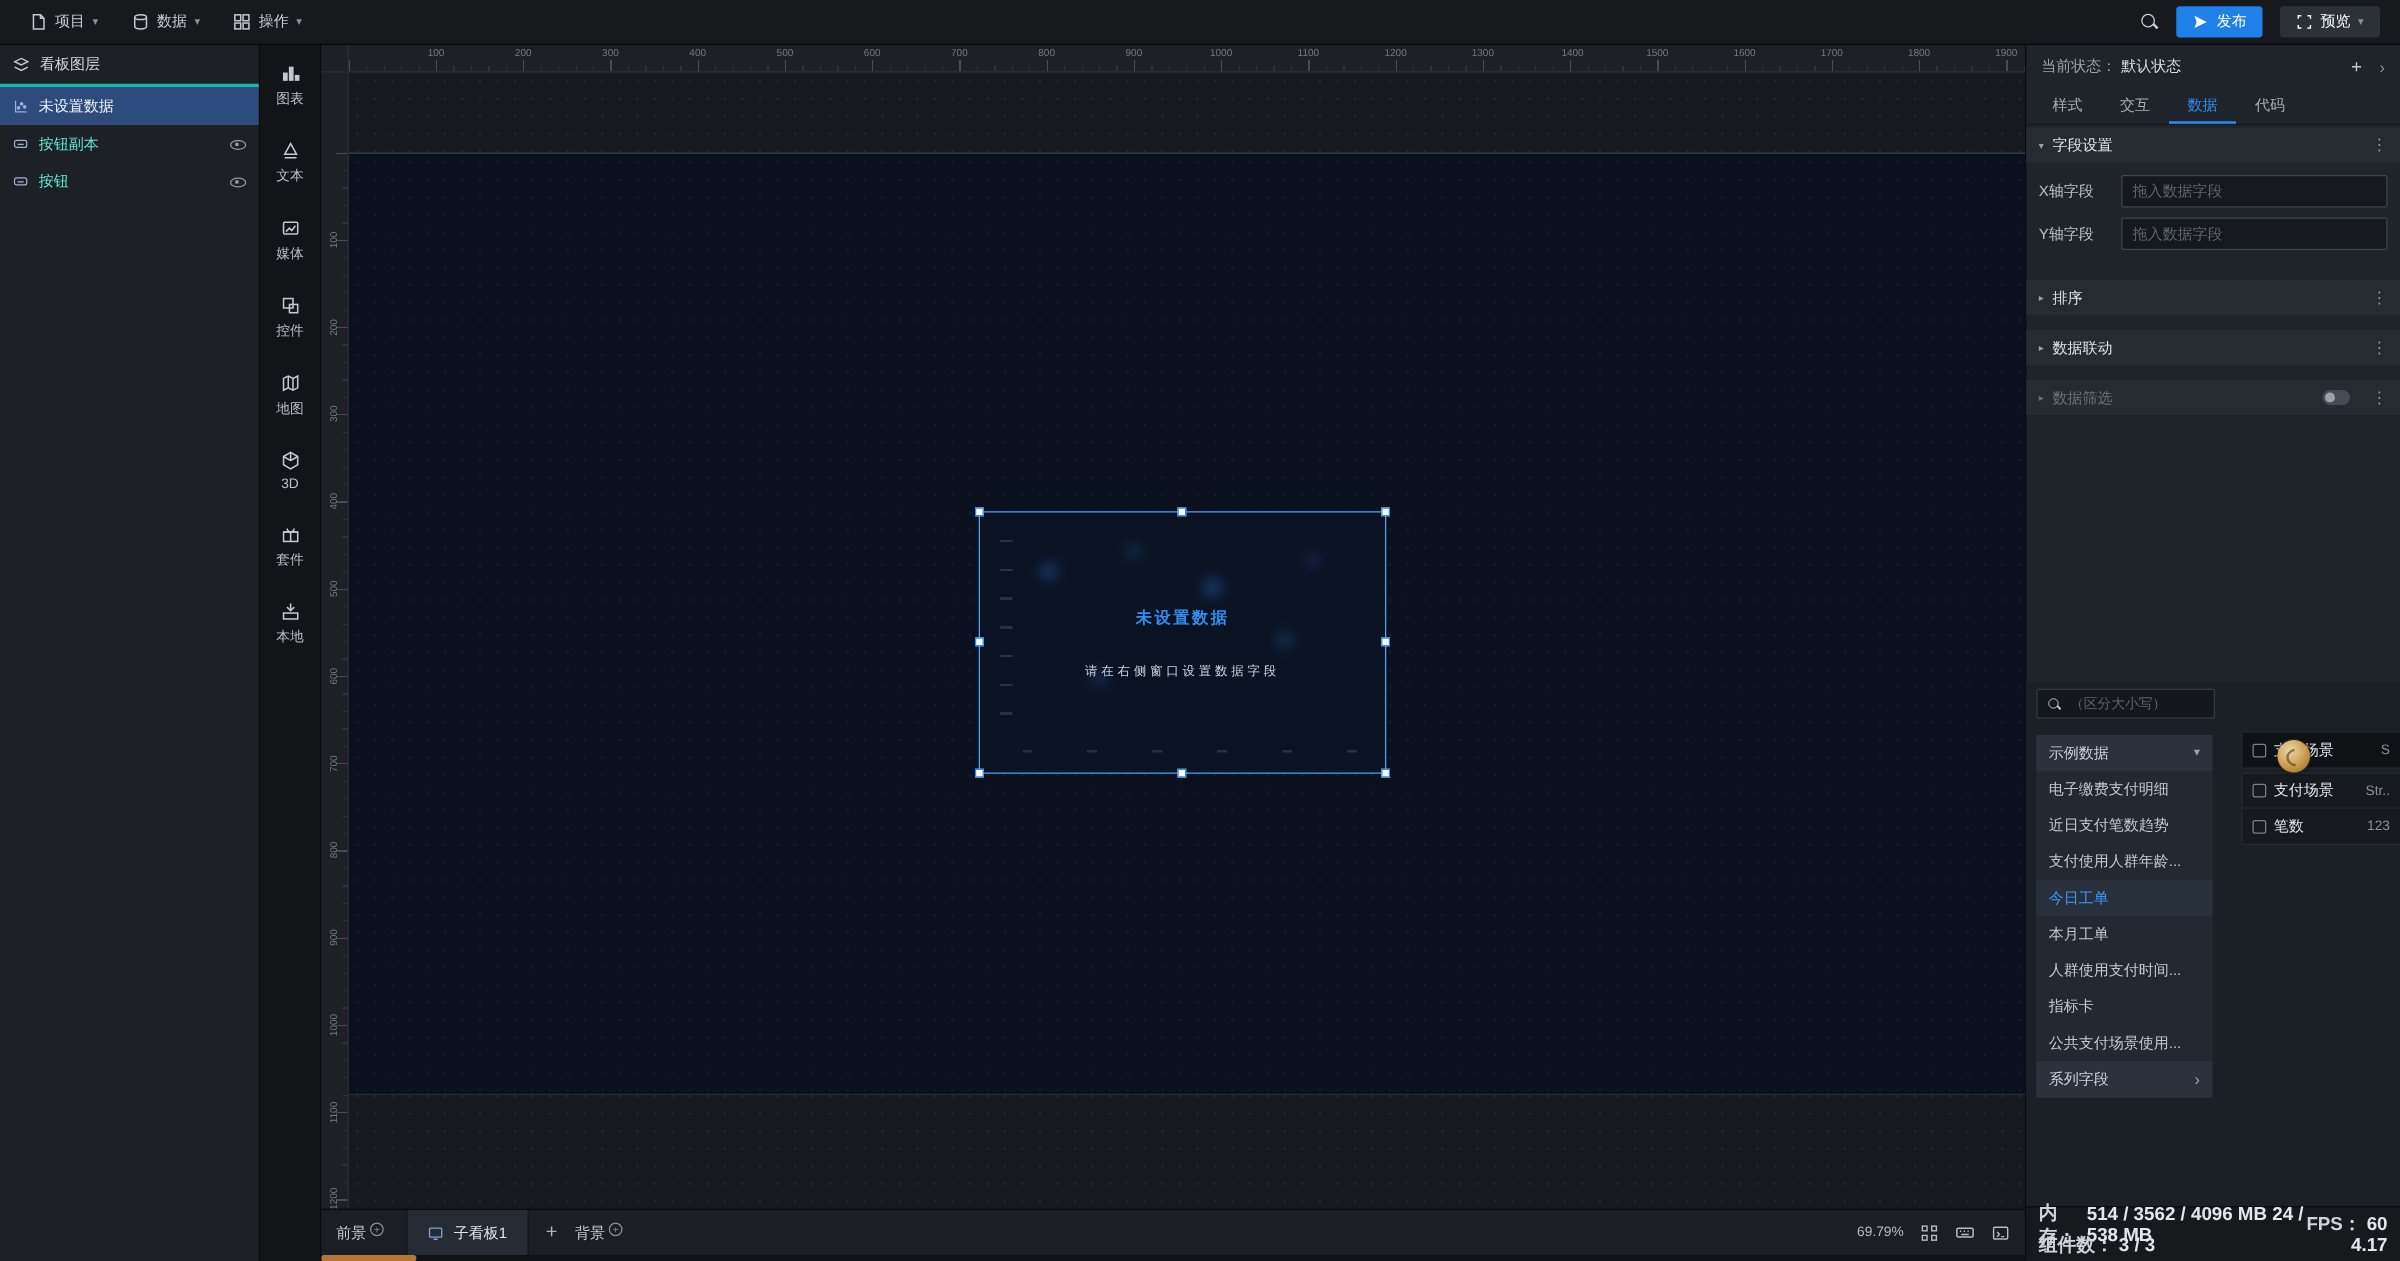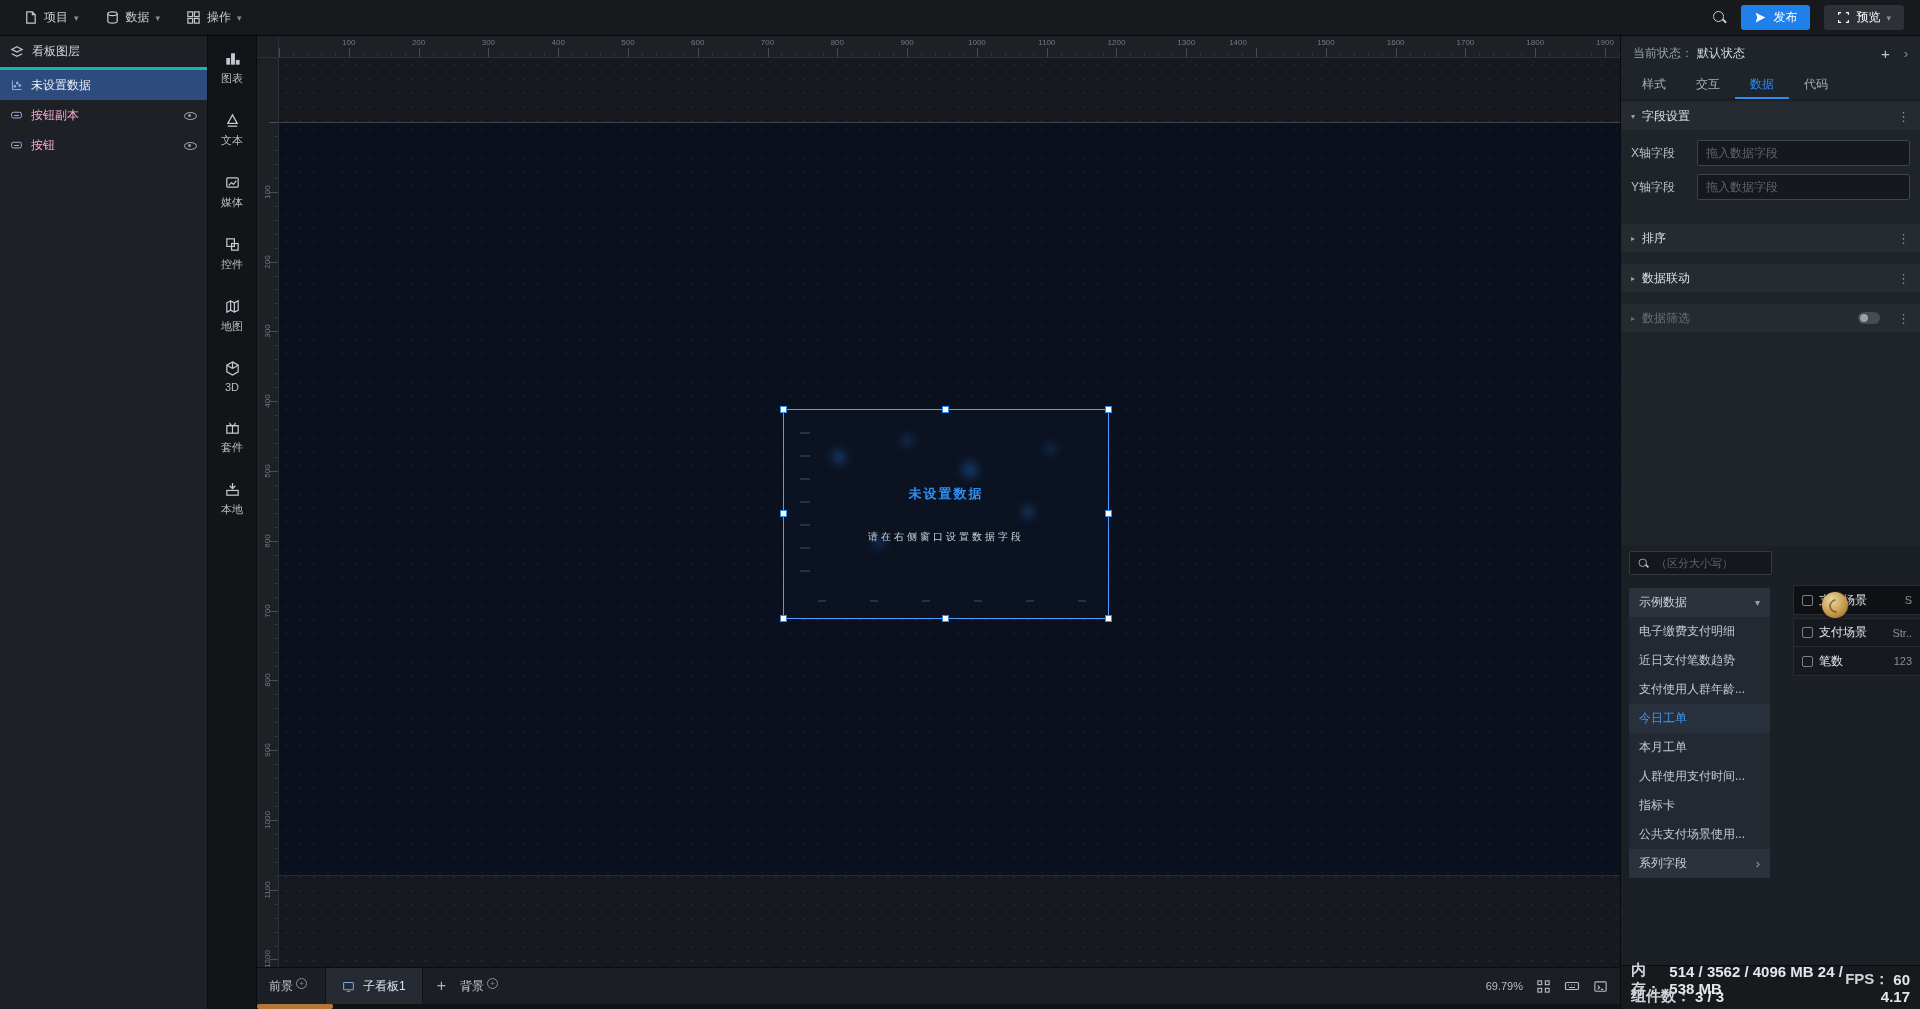--- a/index.html
+++ b/index.html
@@ -16,21 +16,21 @@
   .btn { height:25px; display:flex; align-items:center; gap:6px; padding:0 13px; border-radius:3px; color:#fff; }
   .btn-publish { background:#1f80ea; }
   .btn-preview { background:#2c3138; }
   .icon-search { width:15px; height:15px; position:relative; }
   .icon-search::before { content:""; position:absolute; left:1px; top:1px; width:9px; height:9px; border:1.5px solid #c9cdd3; border-radius:50%; }
   .icon-search::after { content:""; position:absolute; left:10px; top:10px; width:5px; height:1.5px; background:#c9cdd3; transform:rotate(45deg); }
 
   
   .layers { position:absolute; left:0; top:36px; width:208px; bottom:0; background:#1d2025; border-right:1px solid #0a0b0d; }
   .layers-head { height:34px; display:flex; align-items:center; gap:8px; padding:0 10px; border-bottom:3px solid #14b8a6; color:#d3d7dd; }
-  .layer-item { height:30px; display:flex; align-items:center; gap:8px; padding:0 10px; color:#f9a8d4; }
+  .layer-item { height:30px; display:flex; align-items:center; gap:8px; padding:0 10px; color:#5eead4; }
   .layer-item.selected { background:#2d4b7c; color:#eaf0f8; }
   .layer-item svg { stroke:#9db2d6; flex:none; }
   .eye { width:13px; height:13px; position:relative; margin-left:auto; }
   .eye::before { content:""; position:absolute; left:0; top:3px; width:11px; height:6px; border:1px solid #959ca5; border-radius:50%; }
   .eye::after { content:""; position:absolute; left:4px; top:5px; width:3px; height:3px; background:#959ca5; border-radius:50%; }
 
   
   .compbar { position:absolute; left:208px; top:36px; width:49px; bottom:0; background:#121417; border-right:1px solid #0a0b0d; display:flex; flex-direction:column; align-items:center; padding-top:14px; gap:26px; }
   .comp-item { display:flex; flex-direction:column; align-items:center; gap:4px; color:#b9bfc7; font-size:11px; }
   .comp-item svg { stroke:#c3c9d1; fill:none; }
@@ -290,21 +290,21 @@
         <span class="ruler-num" style="left: 279.16px;">400</span>
         <span class="ruler-num" style="left: 348.95px;">500</span>
         <span class="ruler-num" style="left: 418.74px;">600</span>
         <span class="ruler-num" style="left: 488.53px;">700</span>
         <span class="ruler-num" style="left: 558.32px;">800</span>
         <span class="ruler-num" style="left: 628.11px;">900</span>
         <span class="ruler-num" style="left: 697.9px;">1000</span>
         <span class="ruler-num" style="left: 767.69px;">1100</span>
         <span class="ruler-num" style="left: 837.48px;">1200</span>
         <span class="ruler-num" style="left: 907.27px;">1300</span>
-        <span class="ruler-num" style="left: 959px;">1400</span>
+        <span class="ruler-num" style="left: 979px;">1400</span>
         <span class="ruler-num" style="left: 1046.85px;">1500</span>
         <span class="ruler-num" style="left: 1116.64px;">1600</span>
         <span class="ruler-num" style="left: 1186.43px;">1700</span>
         <span class="ruler-num" style="left: 1256.22px;">1800</span>
         <span class="ruler-num" style="left: 1326.01px;">1900</span>
       </div>
     <div class="ruler-v">
         <span class="ruler-num-v" style="top: 133.79px;">100</span>
         <span class="ruler-num-v" style="top: 203.58px;">200</span>
         <span class="ruler-num-v" style="top: 273.37px;">300</span>

